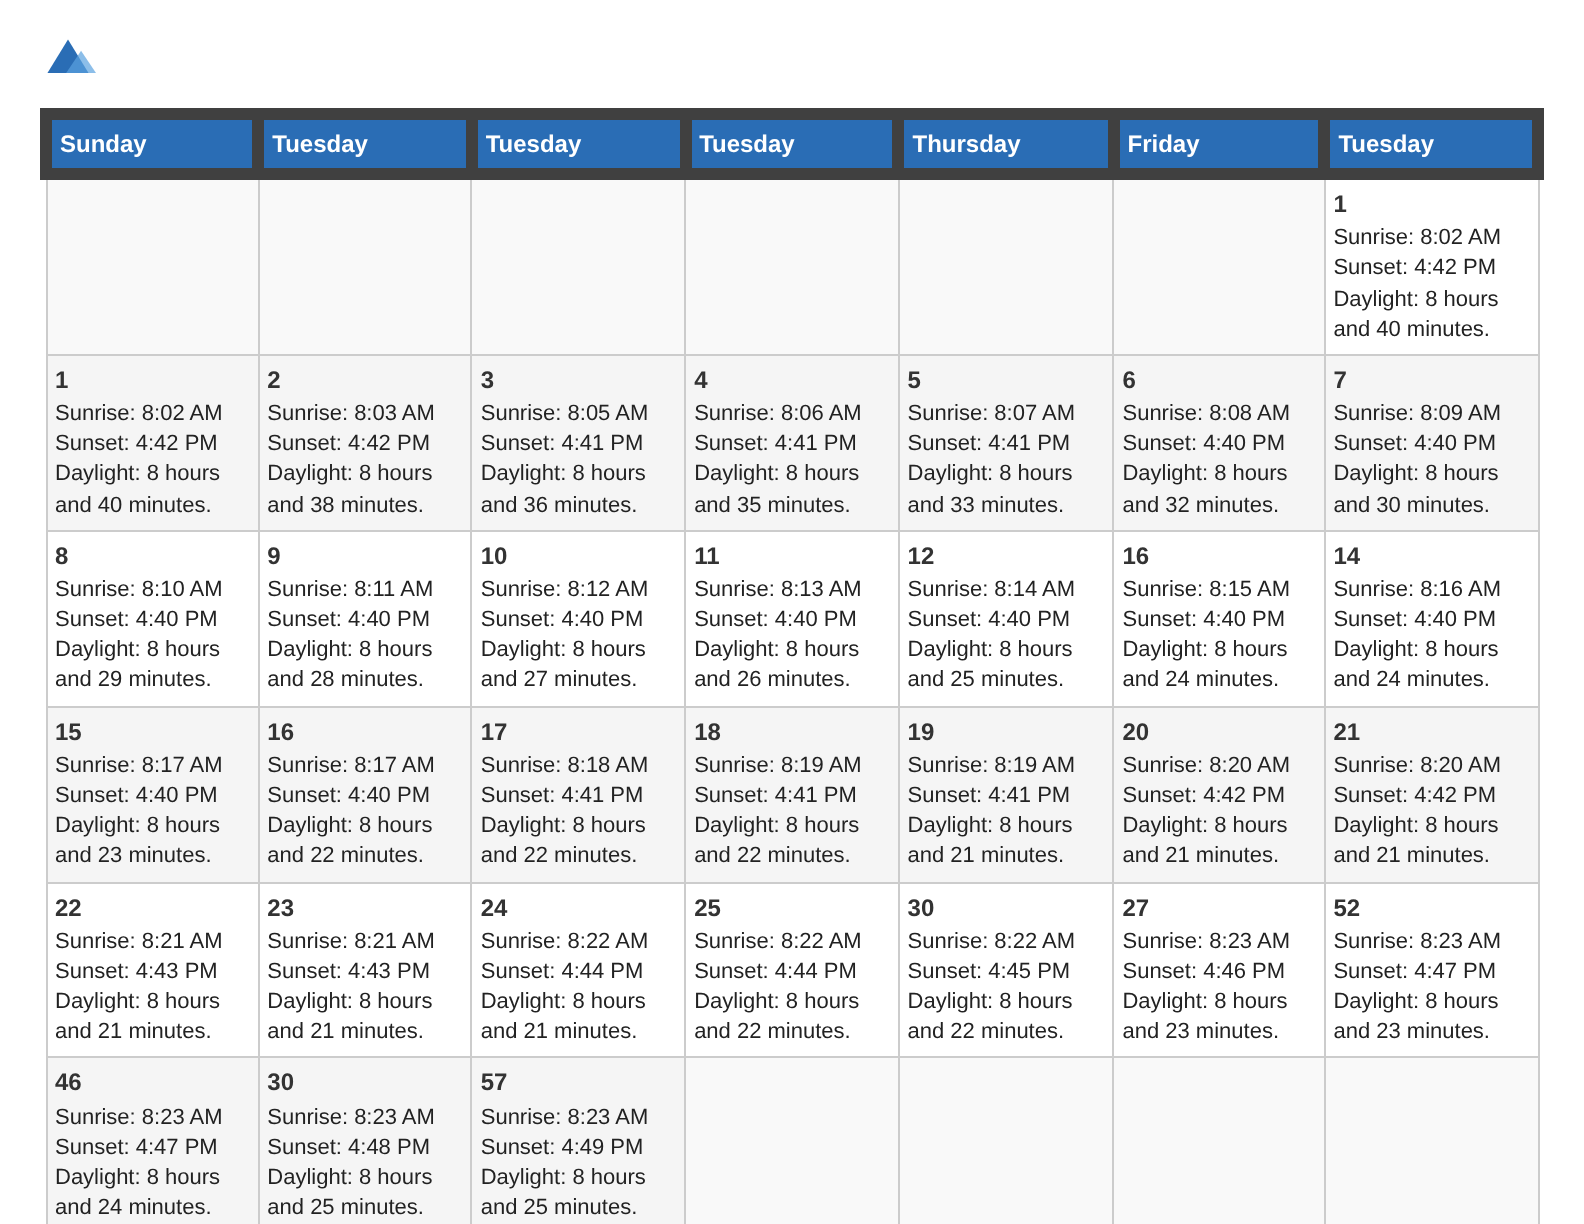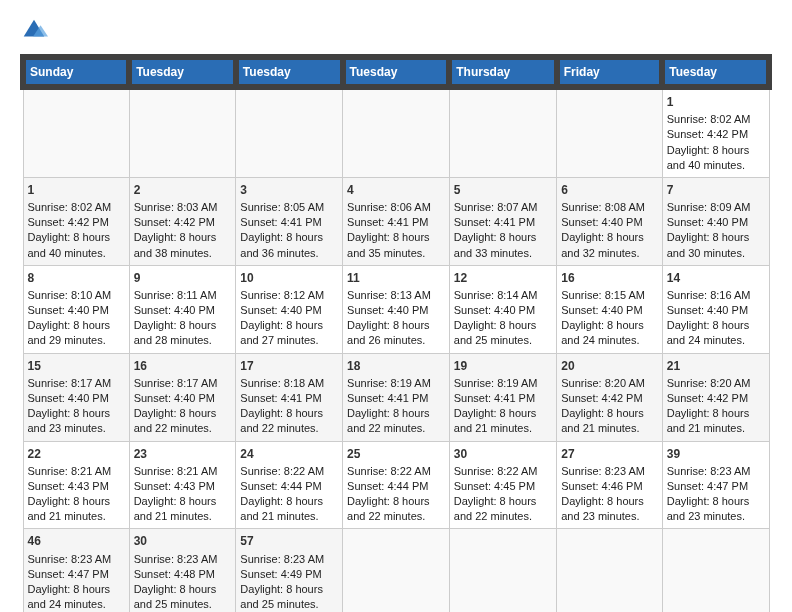--- a/index.html
+++ b/index.html
@@ -240,21 +240,21 @@
           </td>
           <td>
             <span class="day-num">30</span>
             <div class="day-info">Sunrise: 8:22 AM<br>Sunset: 4:45 PM<br>Daylight: 8 hours and 22 minutes.</div>
           </td>
           <td>
             <span class="day-num">27</span>
             <div class="day-info">Sunrise: 8:23 AM<br>Sunset: 4:46 PM<br>Daylight: 8 hours and 23 minutes.</div>
           </td>
           <td>
-            <span class="day-num">39</span>
+            <span class="day-num">52</span>
             <div class="day-info">Sunrise: 8:23 AM<br>Sunset: 4:47 PM<br>Daylight: 8 hours and 23 minutes.</div>
           </td>
         </tr>
         <tr>
           <td>
             <span class="day-num">46</span>
             <div class="day-info">Sunrise: 8:23 AM<br>Sunset: 4:47 PM<br>Daylight: 8 hours and 24 minutes.</div>
           </td>
           <td>
             <span class="day-num">30</span>

